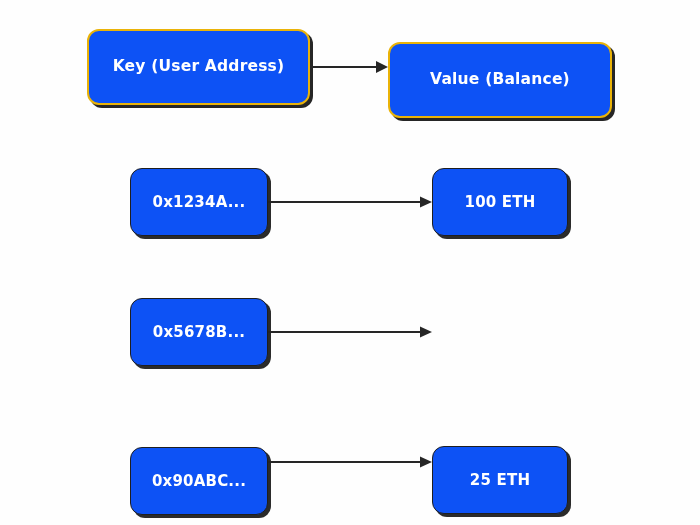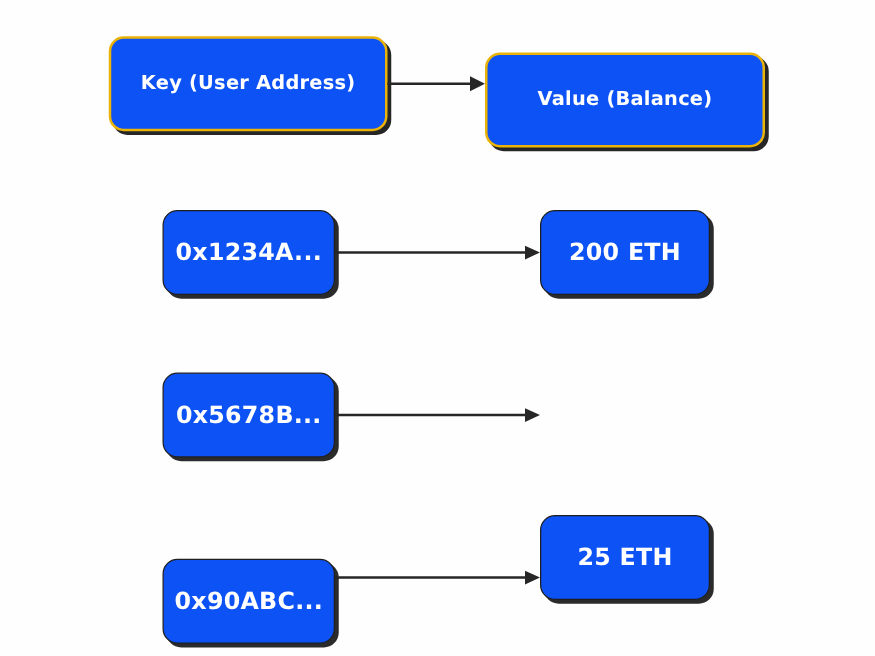--- a/index.html
+++ b/index.html
@@ -44,21 +44,21 @@
   .node.header-node {
     border: 2px solid #eab308;
     box-shadow: 3px 3px 0 0 rgba(20, 20, 20, 0.92);
     font-size: 15.5px;
   }
 
   
   .node.data-node {
     border: 1.5px solid #1f1f1f;
     box-shadow: 3px 3px 0 0 rgba(20, 20, 20, 0.9);
-    font-size: 19px;
+    font-size: 15px;
   }
 
   .node-label {
     display: block;
     padding: 0 10px;
     white-space: nowrap;
   }
 
   
   .connector {
@@ -104,21 +104,21 @@
   </div>
 
   <div class="connector" style="left:268px; top:192px; width:164px; height:20px;">
     <svg width="164" height="20" viewBox="0 0 164 20" aria-hidden="true">
       <line class="connector-line" x1="0" y1="10" x2="154" y2="10"></line>
       <polygon class="arrow-head" points="152,4.5 164,10 152,15.5"></polygon>
     </svg>
   </div>
 
   <div class="node data-node" style="left:432px; top:168px; width:136px; height:68px;">
-    <span class="node-label">200 ETH</span>
+    <span class="node-label">100 ETH</span>
   </div>
 
   <div class="node data-node" style="left:130px; top:298px; width:138px; height:68px;">
     <span class="node-label">0x5678B...</span>
   </div>
 
   <div class="connector" style="left:268px; top:322px; width:164px; height:20px;">
     <svg width="164" height="20" viewBox="0 0 164 20" aria-hidden="true">
       <line class="connector-line" x1="0" y1="10" x2="154" y2="10"></line>
       <polygon class="arrow-head" points="152,4.5 164,10 152,15.5"></polygon>
@@ -130,17 +130,17 @@
     <span class="node-label">0x90ABC...</span>
   </div>
 
   <div class="connector" style="left:268px; top:452px; width:164px; height:20px;">
     <svg width="164" height="20" viewBox="0 0 164 20" aria-hidden="true">
       <line class="connector-line" x1="0" y1="10" x2="154" y2="10"></line>
       <polygon class="arrow-head" points="152,4.5 164,10 152,15.5"></polygon>
     </svg>
   </div>
 
-  <div class="node data-node" style="left:432px; top:412px; width:136px; height:68px;">
+  <div class="node data-node" style="left:432px; top:446px; width:136px; height:68px;">
     <span class="node-label">25 ETH</span>
   </div>
 
 </div>
 
 </body></html>

